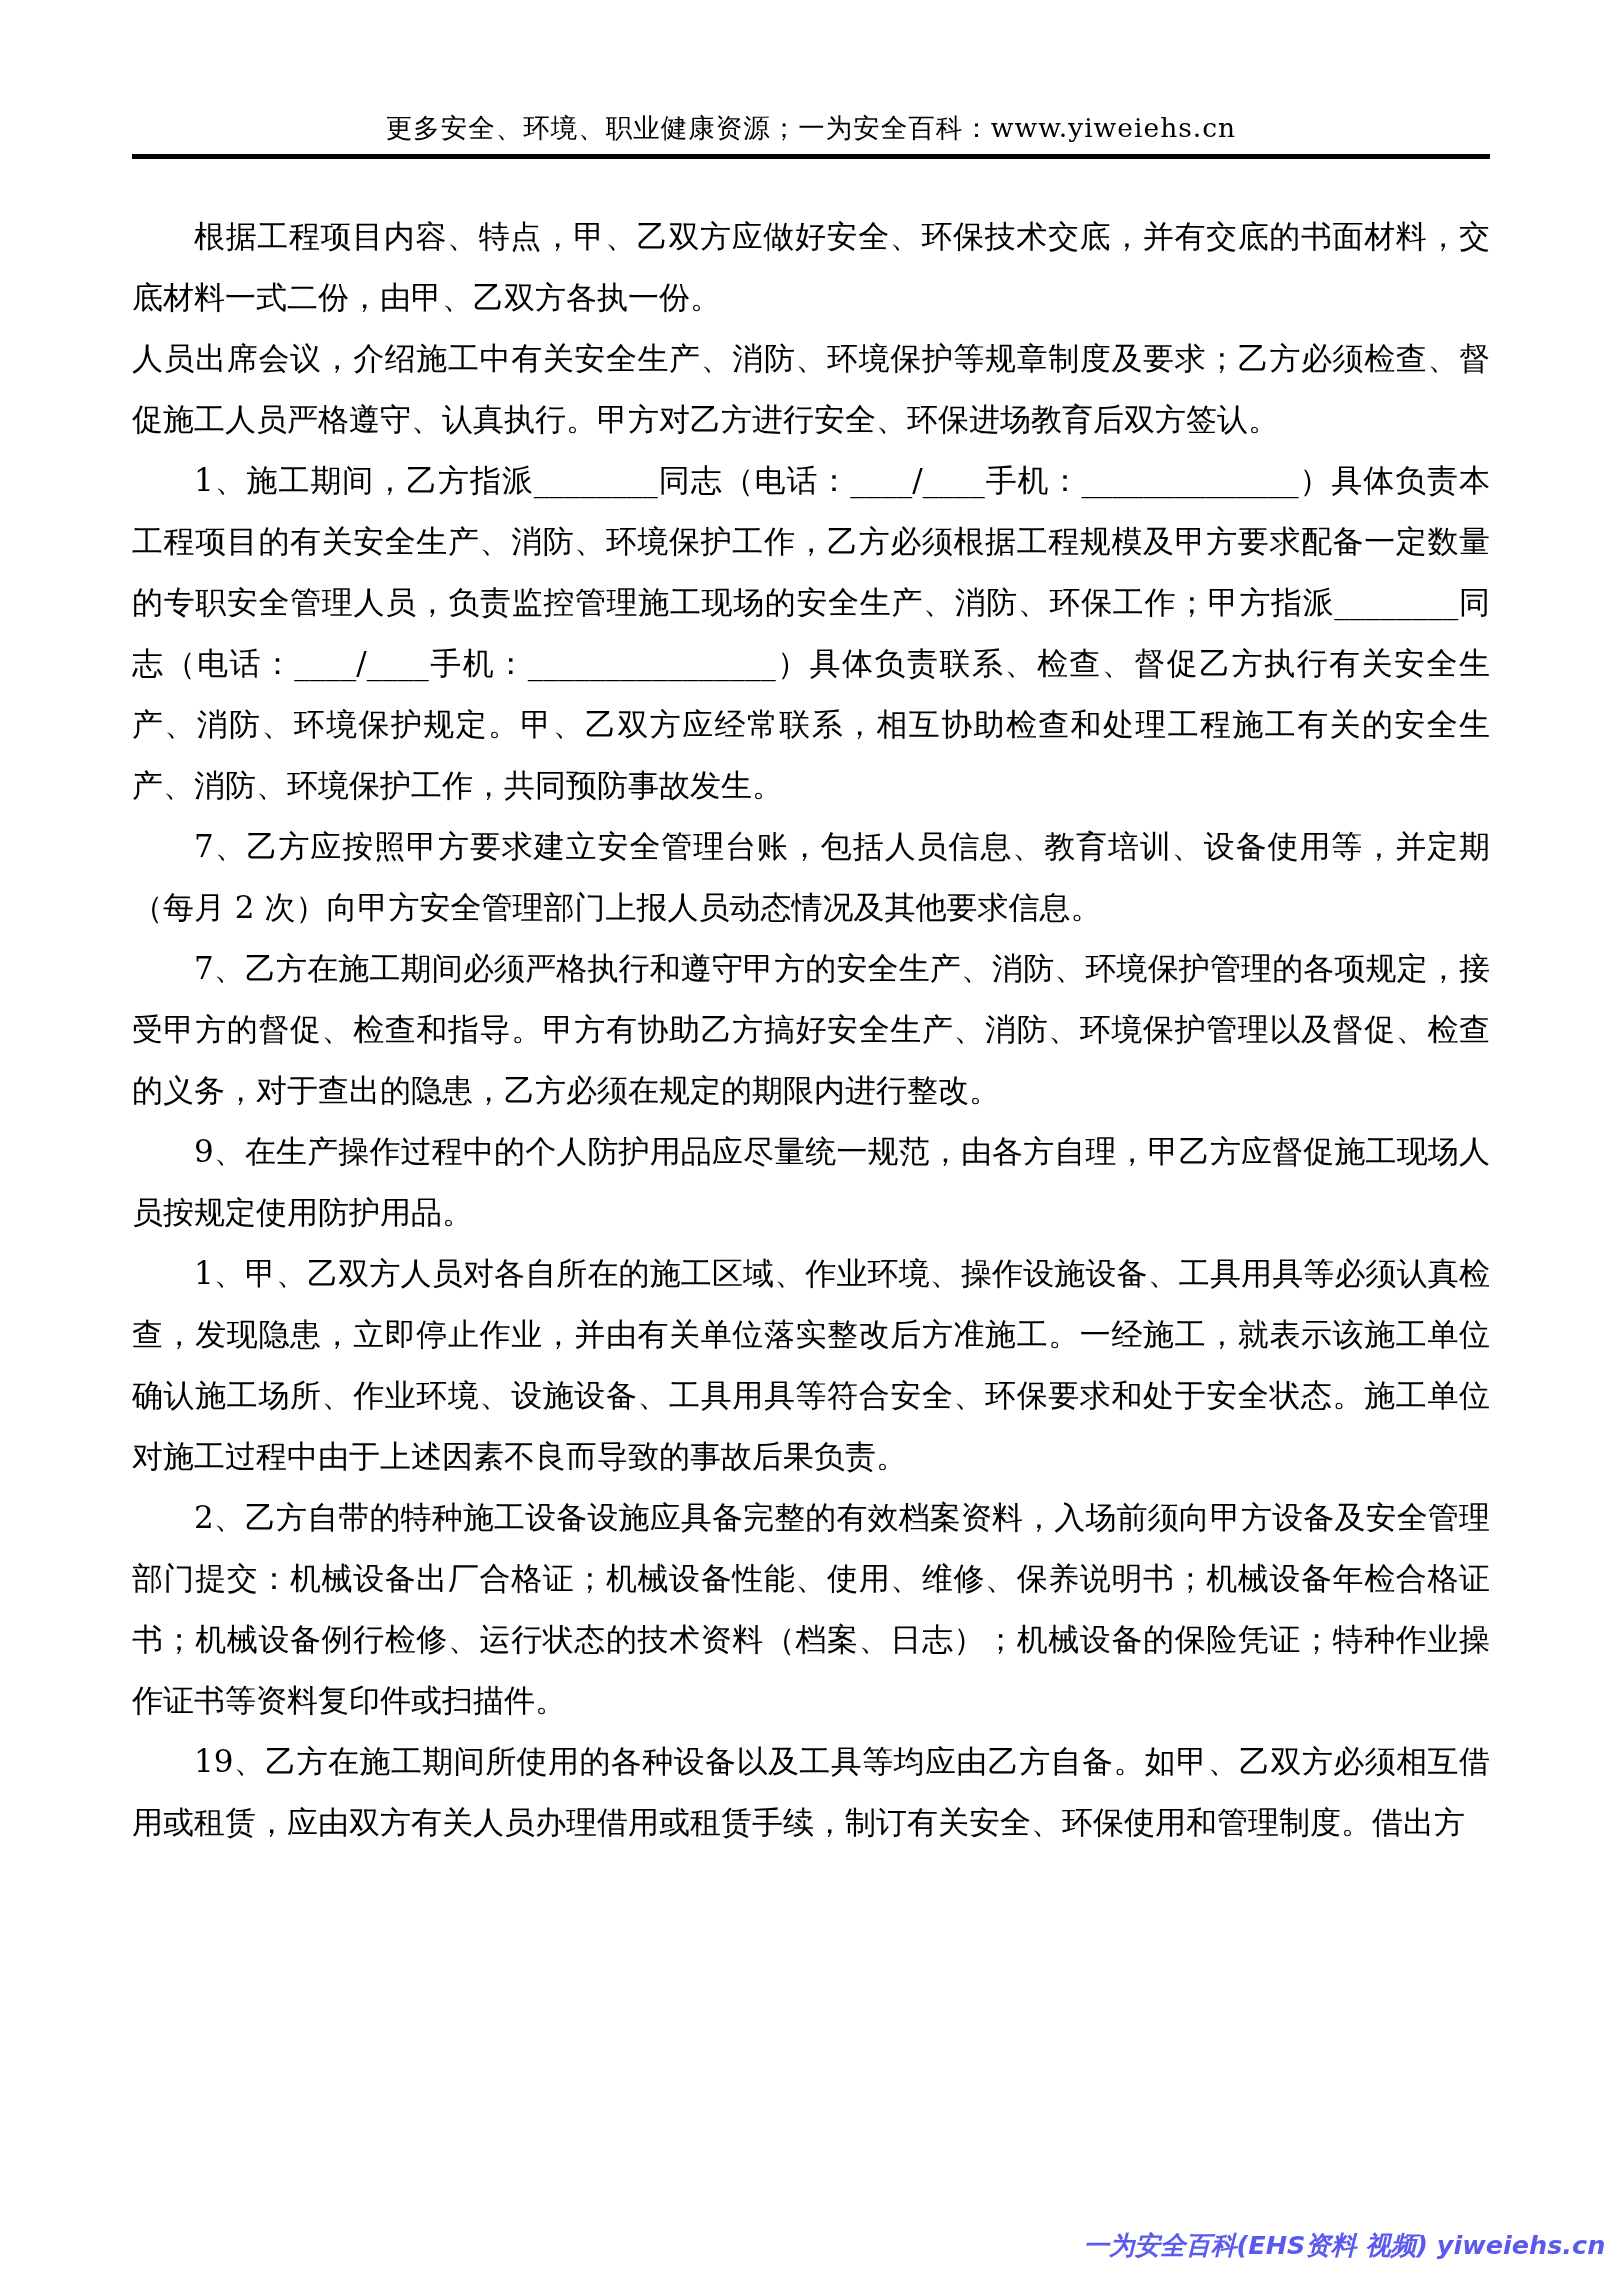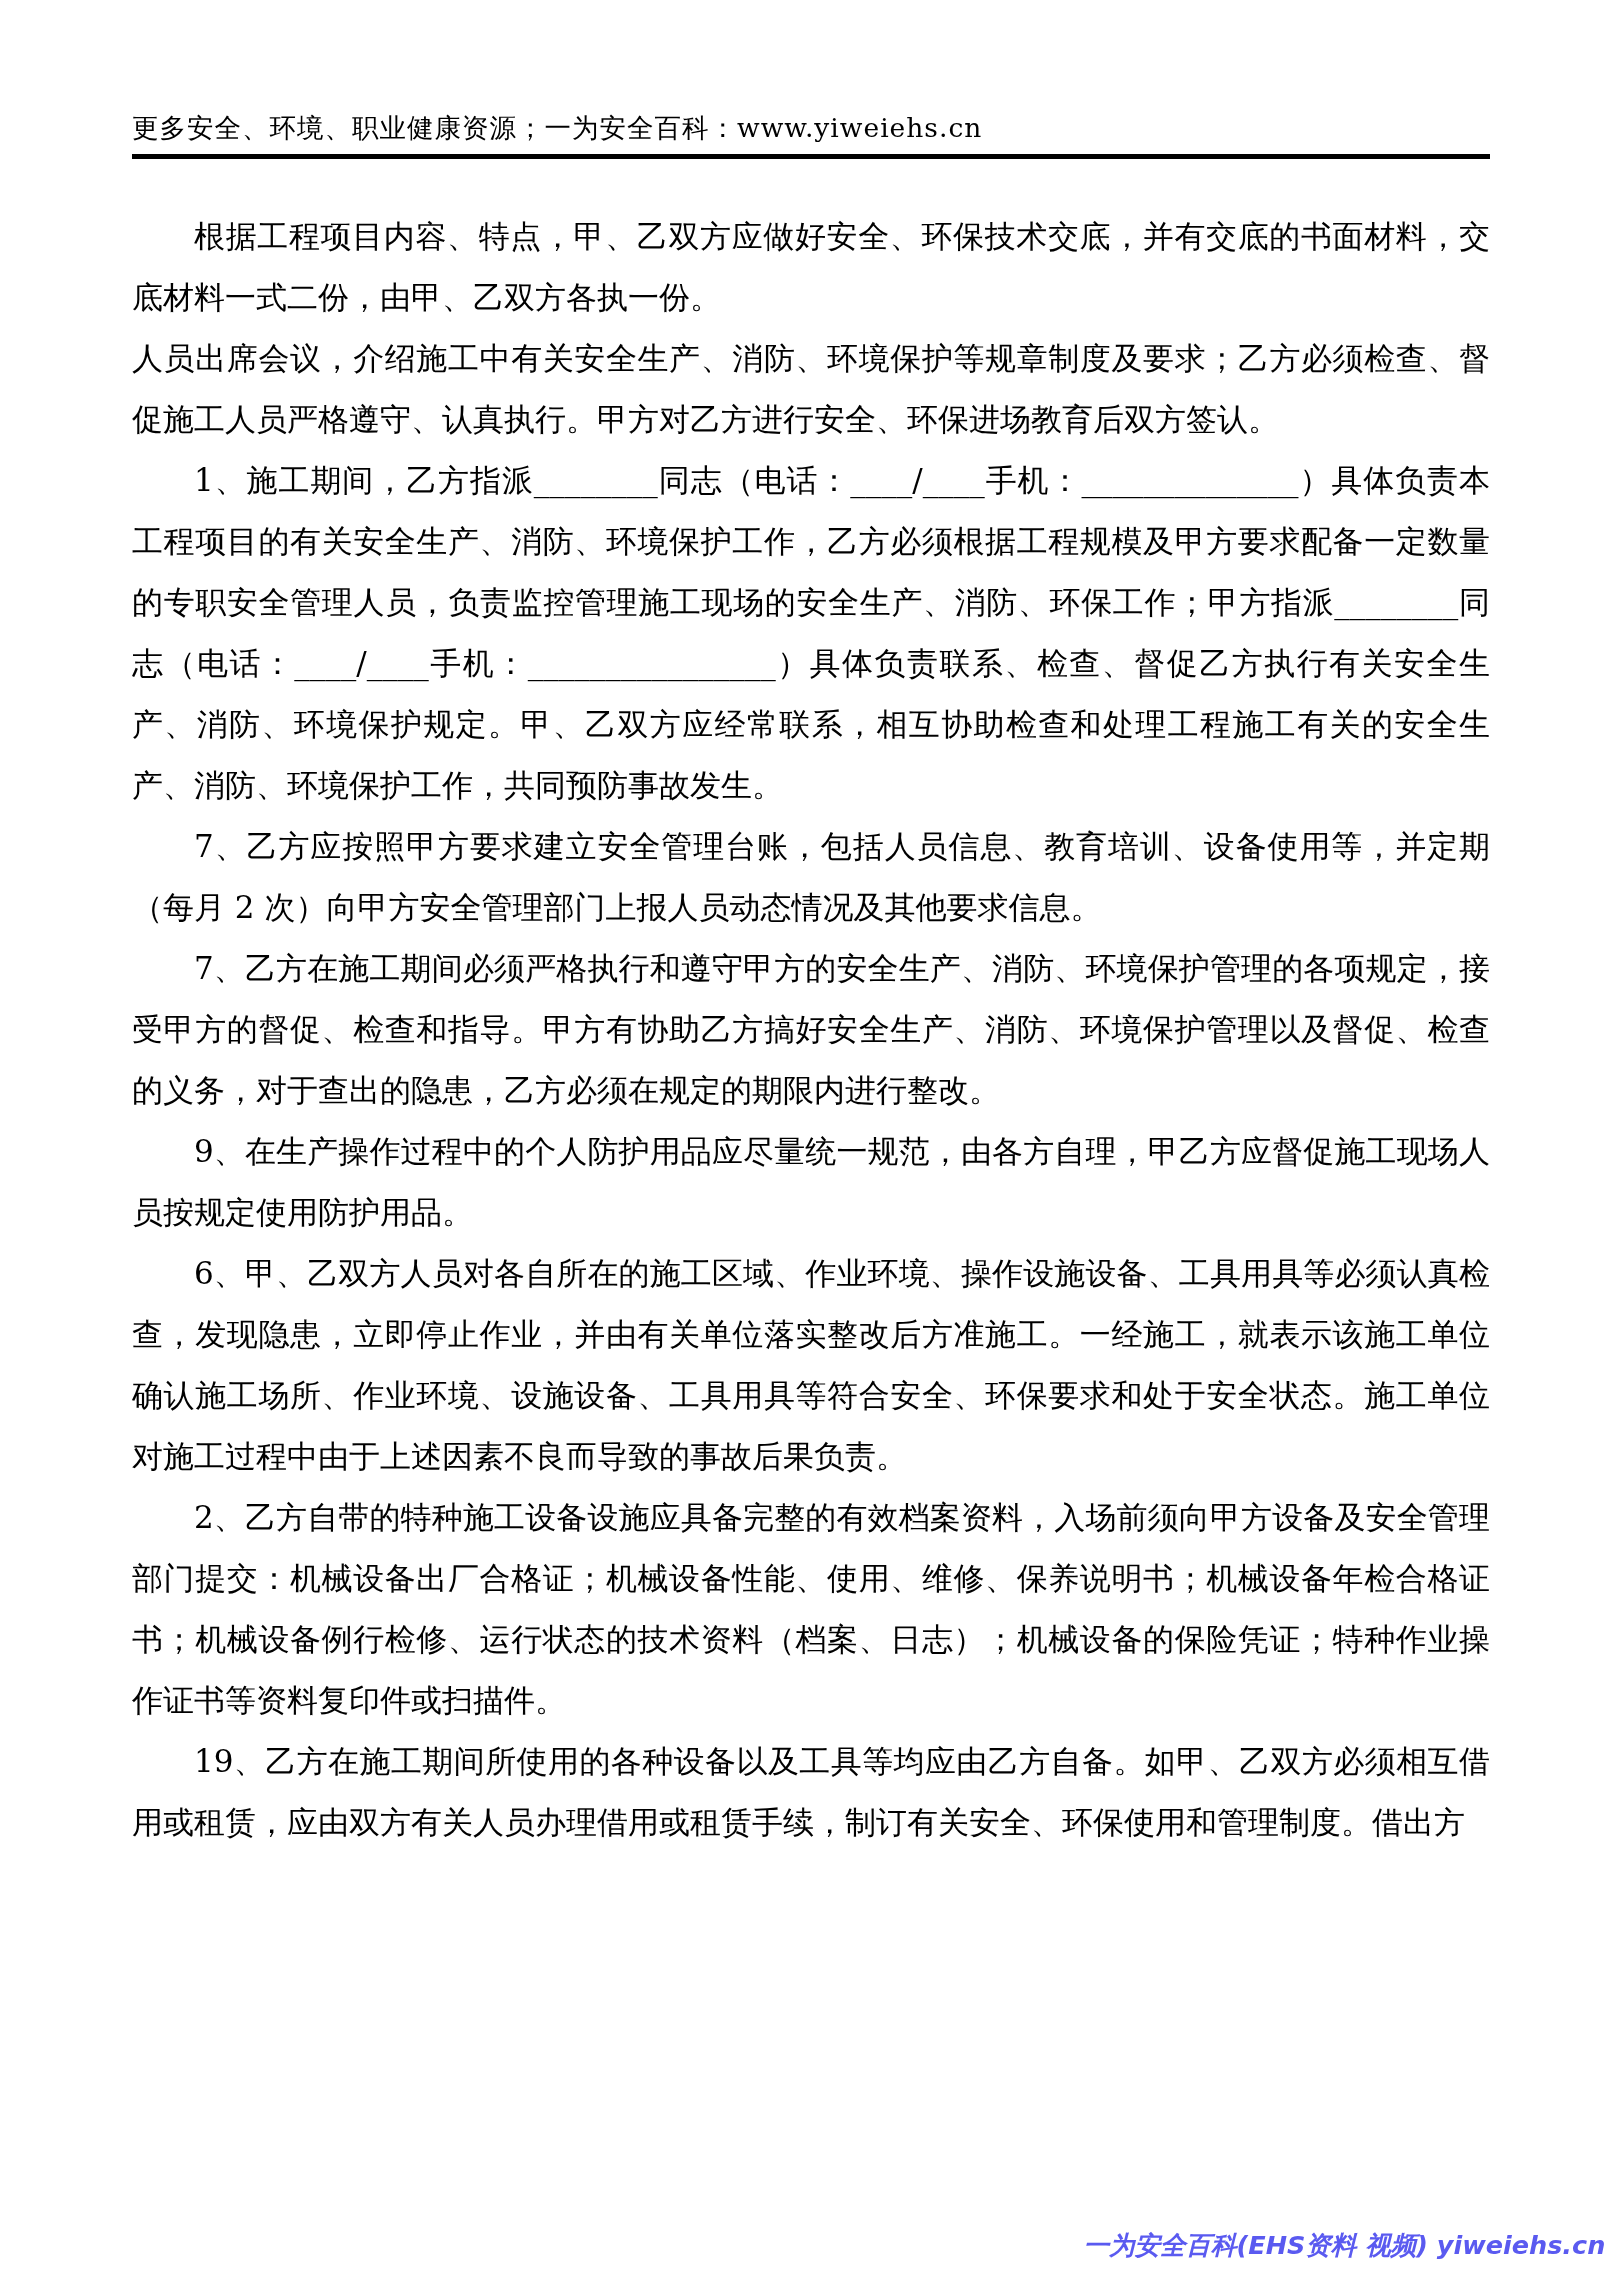--- a/index.html
+++ b/index.html
@@ -16,20 +16,21 @@
     position: absolute;
     inset: 0;
   }
   .header {
     position: absolute;
     top: 0;
     left: 132px;
     width: 1358px;
   }
   .header-text {
+    text-align: center;
     font-size: 26.5px;
     padding-top: 110px;
     letter-spacing: 1px;
     white-space: nowrap;
   }
   .header-rule {
     margin-top: 7.8px;
     height: 4.9px;
     background: #000000;
     width: 100%;
@@ -66,21 +67,21 @@
     <div class="header-rule"></div>
   </div>
 
   <div class="doc-body">
       <div class="para indent">根据工程项目内容、特点，甲、乙双方应做好安全、环保技术交底，并有交底的书面材料，交底材料一式二份，由甲、乙双方各执一份。</div>
       <div class="para">人员出席会议，介绍施工中有关安全生产、消防、环境保护等规章制度及要求；乙方必须检查、督促施工人员严格遵守、认真执行。甲方对乙方进行安全、环保进场教育后双方签认。</div>
       <div class="para indent">1、施工期间，乙方指派________同志（电话：____/____手机：______________）具体负责本工程项目的有关安全生产、消防、环境保护工作，乙方必须根据工程规模及甲方要求配备一定数量的专职安全管理人员，负责监控管理施工现场的安全生产、消防、环保工作；甲方指派________同志（电话：____/____手机：________________）具体负责联系、检查、督促乙方执行有关安全生产、消防、环境保护规定。甲、乙双方应经常联系，相互协助检查和处理工程施工有关的安全生产、消防、环境保护工作，共同预防事故发生。</div>
       <div class="para indent">7、乙方应按照甲方要求建立安全管理台账，包括人员信息、教育培训、设备使用等，并定期（每月 2 次）向甲方安全管理部门上报人员动态情况及其他要求信息。</div>
       <div class="para indent">7、乙方在施工期间必须严格执行和遵守甲方的安全生产、消防、环境保护管理的各项规定，接受甲方的督促、检查和指导。甲方有协助乙方搞好安全生产、消防、环境保护管理以及督促、检查的义务，对于查出的隐患，乙方必须在规定的期限内进行整改。</div>
       <div class="para indent">9、在生产操作过程中的个人防护用品应尽量统一规范，由各方自理，甲乙方应督促施工现场人员按规定使用防护用品。</div>
-      <div class="para indent">6、甲、乙双方人员对各自所在的施工区域、作业环境、操作设施设备、工具用具等必须认真检查，发现隐患，立即停止作业，并由有关单位落实整改后方准施工。一经施工，就表示该施工单位确认施工场所、作业环境、设施设备、工具用具等符合安全、环保要求和处于安全状态。施工单位对施工过程中由于上述因素不良而导致的事故后果负责。</div>
+      <div class="para indent">1、甲、乙双方人员对各自所在的施工区域、作业环境、操作设施设备、工具用具等必须认真检查，发现隐患，立即停止作业，并由有关单位落实整改后方准施工。一经施工，就表示该施工单位确认施工场所、作业环境、设施设备、工具用具等符合安全、环保要求和处于安全状态。施工单位对施工过程中由于上述因素不良而导致的事故后果负责。</div>
       <div class="para indent">2、乙方自带的特种施工设备设施应具备完整的有效档案资料，入场前须向甲方设备及安全管理部门提交：机械设备出厂合格证；机械设备性能、使用、维修、保养说明书；机械设备年检合格证书；机械设备例行检修、运行状态的技术资料（档案、日志）；机械设备的保险凭证；特种作业操作证书等资料复印件或扫描件。</div>
       <div class="para indent">19、乙方在施工期间所使用的各种设备以及工具等均应由乙方自备。如甲、乙双方必须相互借用或租赁，应由双方有关人员办理借用或租赁手续，制订有关安全、环保使用和管理制度。借出方</div>
     </div>
 
   <div class="footer">
     <span style="color: rgb(90, 90, 240); margin-top: 24px;">一为安全百科(EHS资料 视频) yiweiehs.cn</span>
   </div>
 
 </div>
 

